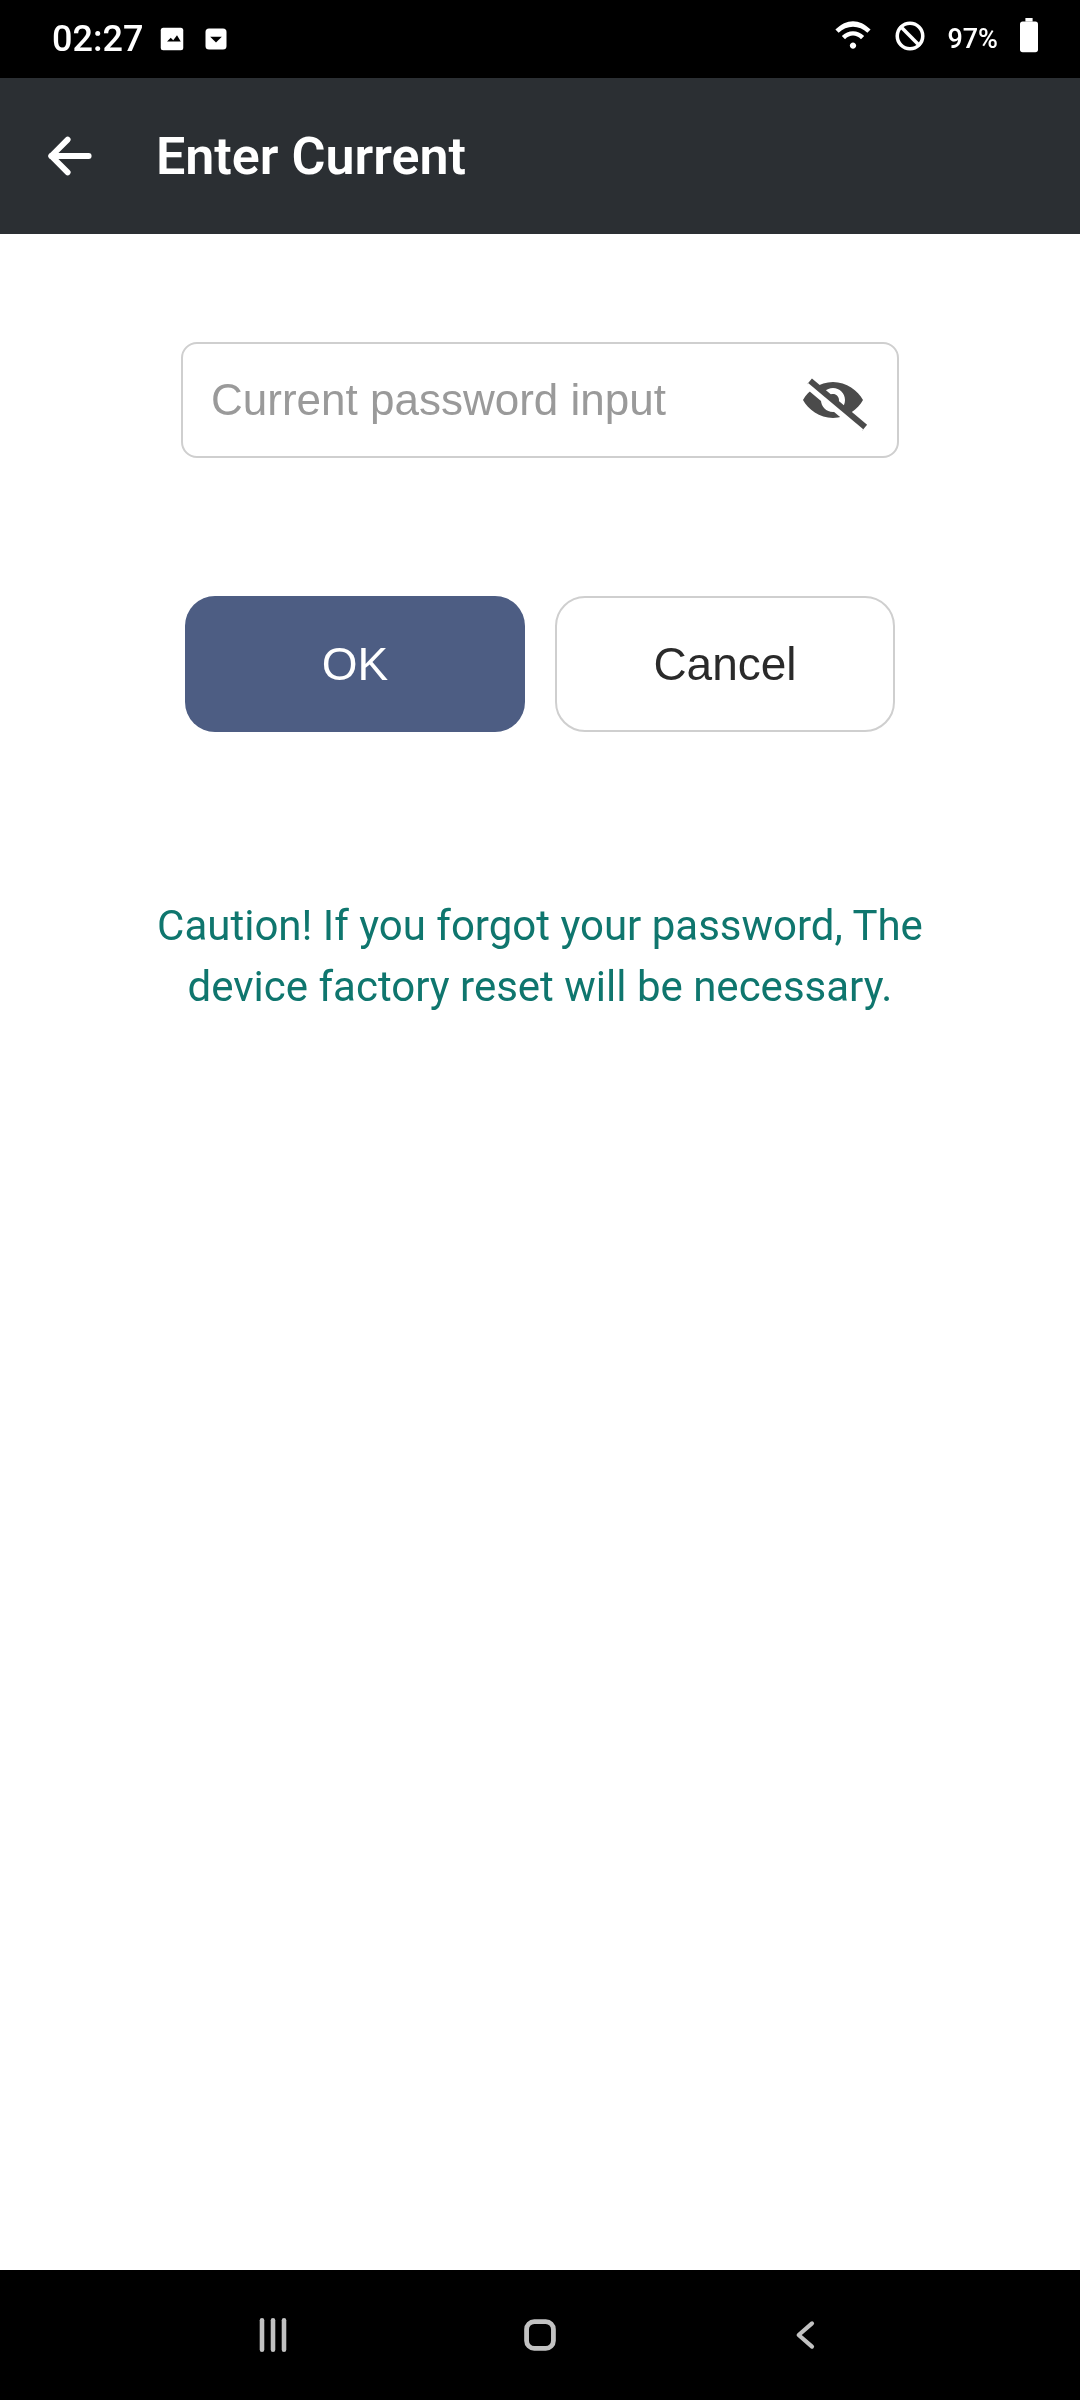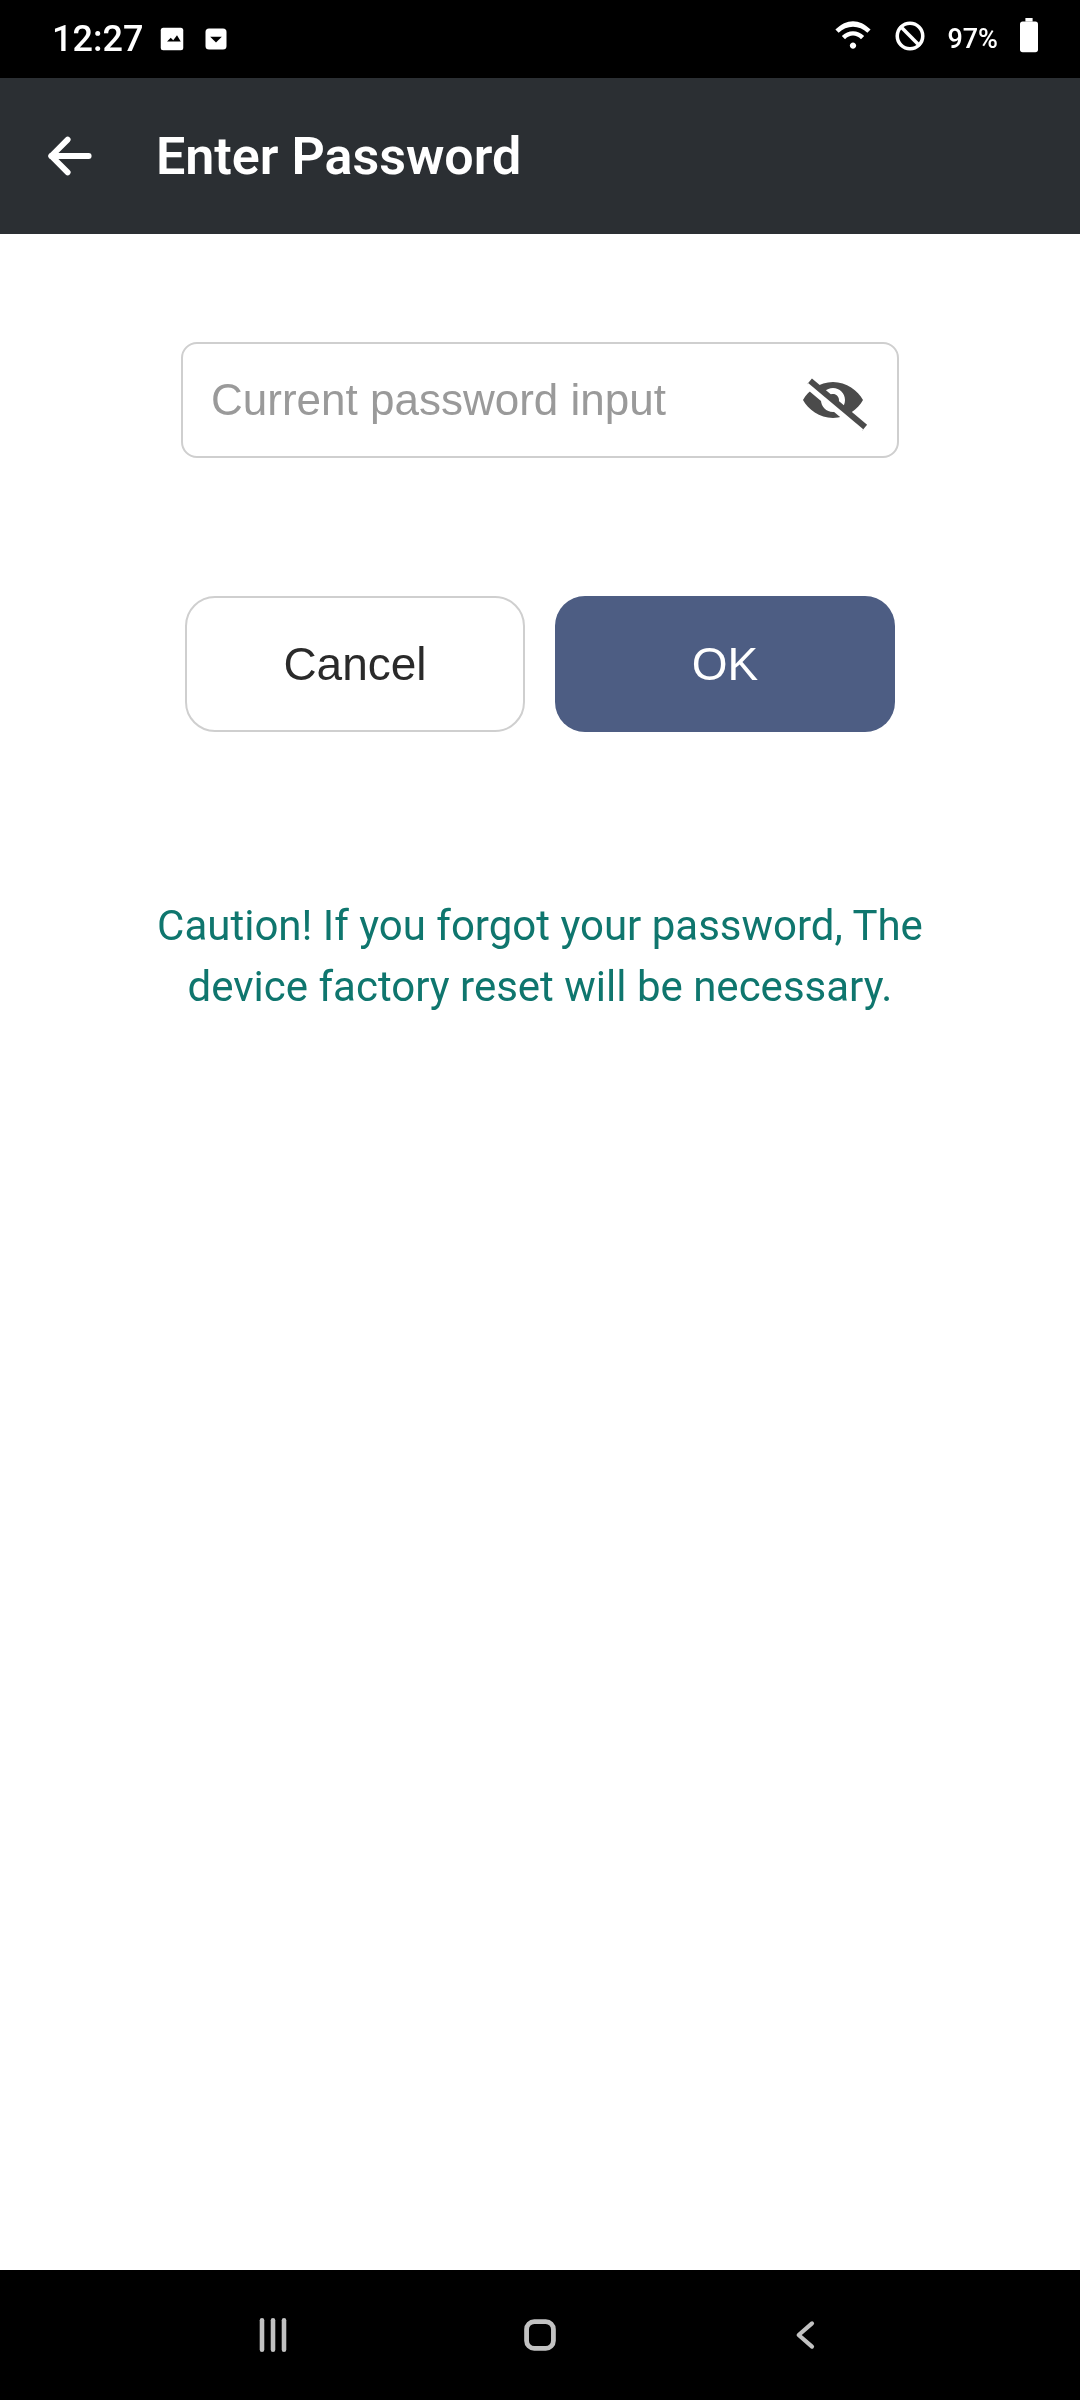--- a/index.html
+++ b/index.html
@@ -163,21 +163,21 @@
       color: #c2c2c2;
       background: none;
       border: none;
     }
   </style>
 </head>
 <body>
 
 <div class="status-bar">
   <div class="status-left">
-    <span>12:27</span>
+    <span>02:27</span>
     <span class="status-icon-small">
       <svg width="30" height="30" viewBox="0 0 24 24" fill="#ffffff">
           <rect x="3" y="3" width="18" height="18" rx="2"></rect>
           <path d="M8 14l3-3 2 2 3-4 3 5H5z" fill="#000"></path>
         </svg>
     </span>
     <span class="status-icon-small">
       <svg width="28" height="28" viewBox="0 0 24 24" fill="#ffffff">
           <rect x="3" y="3" width="18" height="18" rx="3"></rect>
           <path d="M7 10l5 5 5-5z" fill="#000"></path>
@@ -206,39 +206,39 @@
   </div>
 </div>
 
 <div class="app-bar">
   <button class="back-button">
     <svg width="56" height="56" viewBox="0 0 24 24" fill="none" stroke="#ffffff" stroke-width="2.5" stroke-linecap="round" stroke-linejoin="round">
       <line x1="20" y1="12" x2="4" y2="12"></line>
       <polyline points="11 5 4 12 11 19"></polyline>
     </svg>
   </button>
-  <div class="app-title">Enter Password</div>
+  <div class="app-title">Enter Current</div>
 </div>
 
 <div class="content">
 
   <div class="input-container">
     <input type="password" class="password-input" placeholder="Current password input" style="">
     <button class="eye-button">
       <svg width="72" height="72" viewBox="0 0 24 24" fill="#4b4b4b">
         <path d="M12 6c4.5 0 8.3 2.9 10 6-1.7 3.1-5.5 6-10 6S3.7 15.1 2 12c1.7-3.1 5.5-6 10-6zm0 2c-2.2 0-4 1.8-4 4s1.8 4 4 4 4-1.8 4-4-1.8-4-4-4zm0 2c1.1 0 2 .9 2 2s-.9 2-2 2-2-.9-2-2 .9-2 2-2z"></path>
         <rect x="2" y="11" width="24" height="2.5" transform="rotate(40 12 12)" fill="#4b4b4b"></rect>
         <rect x="2" y="13" width="24" height="1.8" transform="rotate(40 12 12)" fill="#ffffff"></rect>
       </svg>
     </button>
   </div>
 
   <div class="button-row">
+    <button class="btn btn-ok">OK</button>
     <button class="btn btn-cancel">Cancel</button>
-    <button class="btn btn-ok">OK</button>
   </div>
 
   <div class="caution-text">Caution! If you forgot your password, The device factory reset will be necessary.</div>
 </div>
 
 <div class="nav-bar">
   <button class="nav-item">
     <svg width="44" height="44" viewBox="0 0 24 24" fill="none" stroke="#c2c2c2" stroke-width="2.5" stroke-linecap="round">
       <line x1="6" y1="4" x2="6" y2="20"></line>
       <line x1="12" y1="4" x2="12" y2="20"></line>

